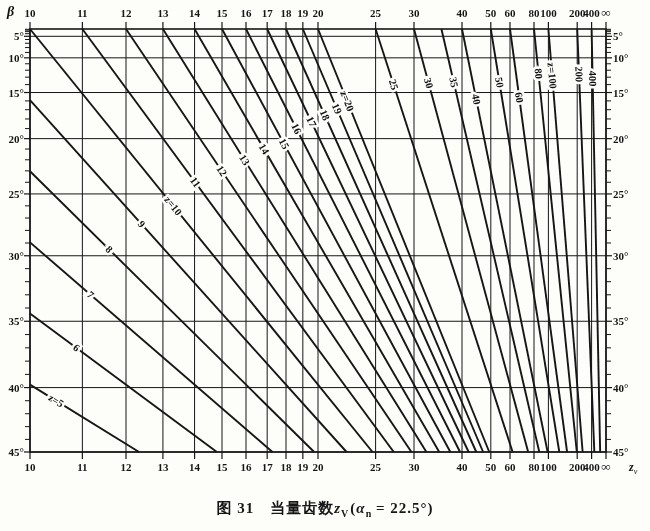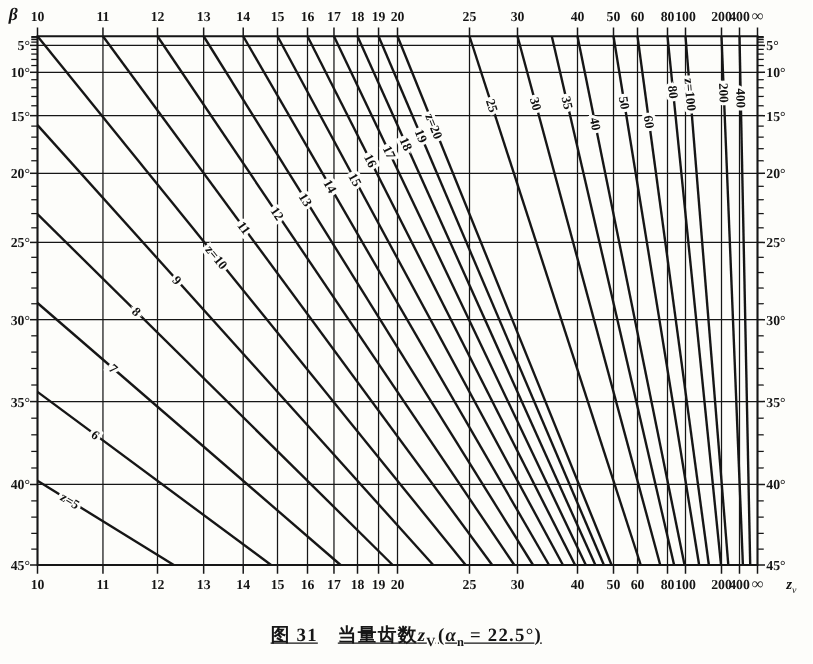--- a/index.html
+++ b/index.html
@@ -8,21 +8,21 @@
   svg{position:absolute;left:0;top:0;}
   text{font-family:"Liberation Serif", serif;}
   .tick{font-size:11px;font-weight:bold;fill:#161616;}
   .tickinf{font-size:13px;font-weight:bold;fill:#161616;}
   .side{font-size:11px;font-weight:bold;fill:#161616;}
   .zlab{font-size:10.5px;font-weight:bold;fill:#111;paint-order:stroke;stroke:#fdfdfa;stroke-width:5px;}
   .corner{font-size:14px;font-weight:bold;font-style:italic;fill:#111;}
   .zvbase{font-size:12px;font-style:italic;font-weight:bold;fill:#111;}
   .zvsub{font-size:8px;font-style:italic;fill:#111;}
   #caption{position:absolute;left:0;right:0;top:499px;text-align:center;
-           font-size:15px;font-weight:bold;color:#161616;letter-spacing:1px;text-decoration:underline;}
+           font-size:15px;font-weight:bold;color:#161616;letter-spacing:1px;}
   #caption .figno{margin-right:16px;}
   #caption .sym{font-style:italic;font-weight:bold;}
   #caption sub{font-size:10px;font-style:normal;letter-spacing:0;}
   #caption .po{margin-left:2px;}
 </style>
 </head>
 <body>
 
 <div id="figure">
   <svg id="chart" width="650" height="497" viewBox="0 0 650 497">

